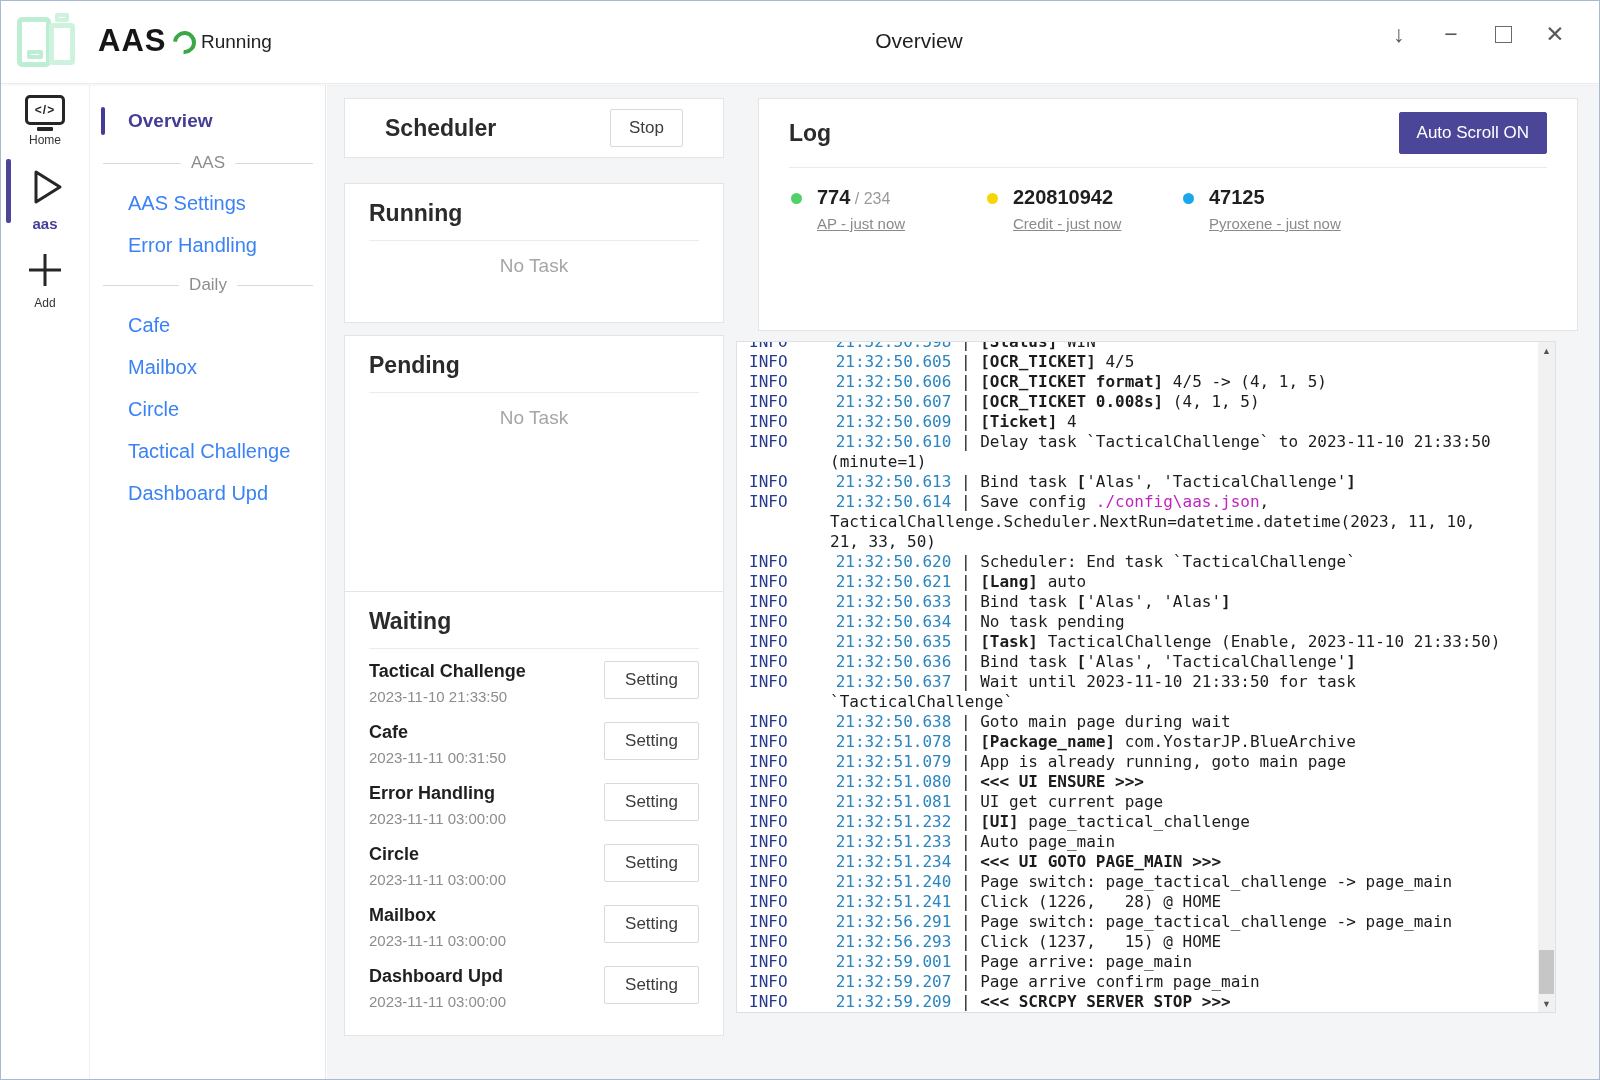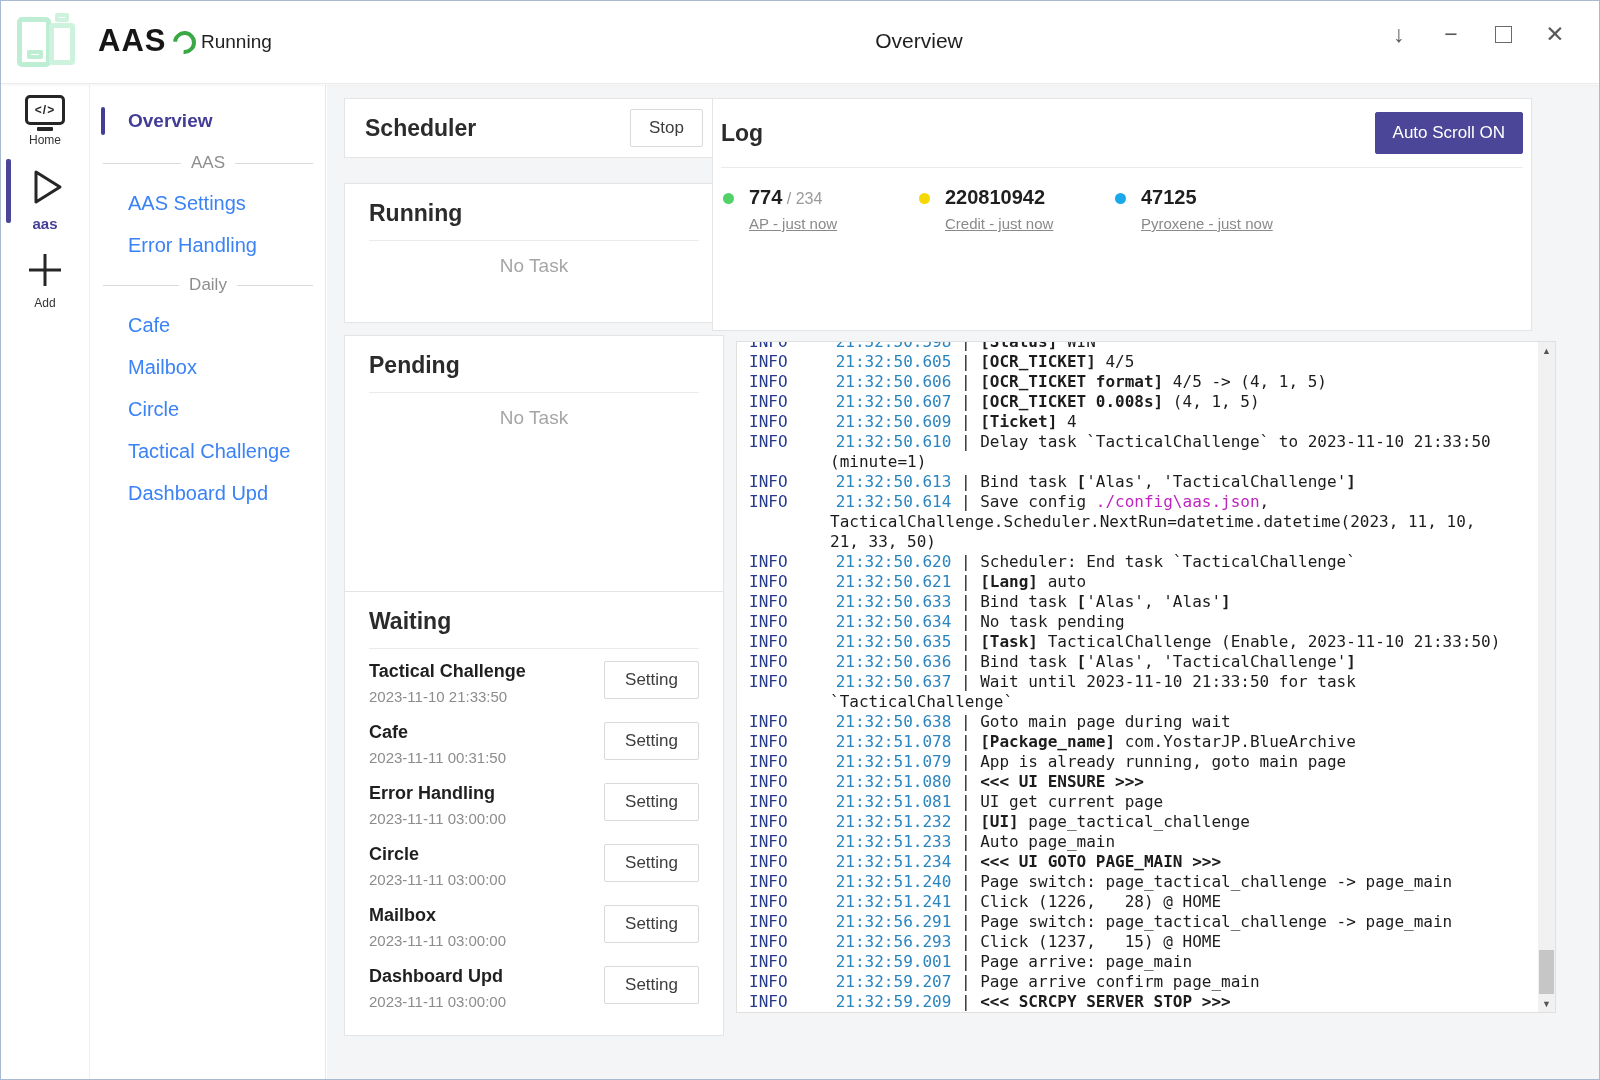--- a/index.html
+++ b/index.html
@@ -39,34 +39,34 @@
   .side-divider::before, .side-divider::after { content:""; flex:1; border-top:1px solid #dadada; }
   .side-divider span { margin:0 10px; }
   .side-item { height:42px; line-height:42px; padding-left:37px; font-size:20px; color:#3b82f6; cursor:default; }
 
   
   .content { position:absolute; left:326px; top:84px; width:1274px; height:996px; background:#f4f5f6; }
   .card { position:absolute; background:#fff; border:1px solid #e4e4e4; }
   .card-title { font-size:23px; font-weight:bold; color:#2b2b2b; }
   .btn { background:#fff; border:1px solid #d9d9d9; border-radius:2px; font-size:17px; color:#3d3d3d; font-family:"Liberation Sans", sans-serif; padding:8px 18px; cursor:pointer; }
 
-  .card-scheduler { left:343px; top:97px; width:380px; height:60px; display:flex; align-items:center; justify-content:space-between; padding:0 20px;gap:35px; }
+  .card-scheduler { left:343px; top:97px; width:380px; height:60px; display:flex; align-items:center; justify-content:space-between; padding:0 40px;gap:35px; }
   .card-running   { left:343px; top:182px; width:380px; height:140px; padding:16px 24px; }
   .card-pending   { left:343px; top:334px; width:380px; height:306px; padding:16px 24px; }
   .card-waiting   { left:343px; top:590px; width:380px; height:445px; padding:16px 24px; }
   .title-line { padding-bottom:13px; border-bottom:1px solid #ebebeb; }
   .empty-text { text-align:center; color:#a6a6a6; font-size:19px; margin-top:14px; }
 
   .wait-list { margin-top:12px; }
   .wait-row { display:flex; justify-content:space-between; align-items:flex-start; min-height:51px; margin-bottom:10px; }
   .wait-name { font-size:18px; font-weight:bold; color:#1f1f1f; }
   .wait-date { font-size:15px; color:#8c8c8c; margin-top:6px; }
   .wait-row .btn { padding:8px 20px; }
 
-  .card-loghead { left:711px; top:97px; width:820px; height:233px; padding:0 8px; }
+  .card-loghead { left:757px; top:97px; width:820px; height:233px; padding:0 30px; }
   .loghead-row { height:69px; display:flex; align-items:center; justify-content:space-between; border-bottom:1px solid #ebebeb; }
   .btn-accent { background:#4c4699; border:1px solid #4c4699; border-radius:2px; color:#fff; font-size:17px; padding:10px 17px; cursor:pointer; font-family:"Liberation Sans", sans-serif; }
   .stats-row { display:flex; margin-top:18px; }
   .stat { width:196px; display:flex; align-items:flex-start; }
   .dot { width:11px; height:11px; border-radius:50%; margin:7px 15px 0 2px; flex:none; }
   .stat-value { font-size:20px; font-weight:bold; color:#1f1f1f; }
   .stat-suffix { font-size:16px; color:#9a9a9a; }
   .stat-label { font-size:15px; color:#8a8a8a; margin-top:6px;text-decoration:underline; }
 
   .log-viewer { position:absolute; left:735px; top:340px; width:820px; height:672px; background:#fff; border:1px solid #e0e0e0; overflow:hidden; }

